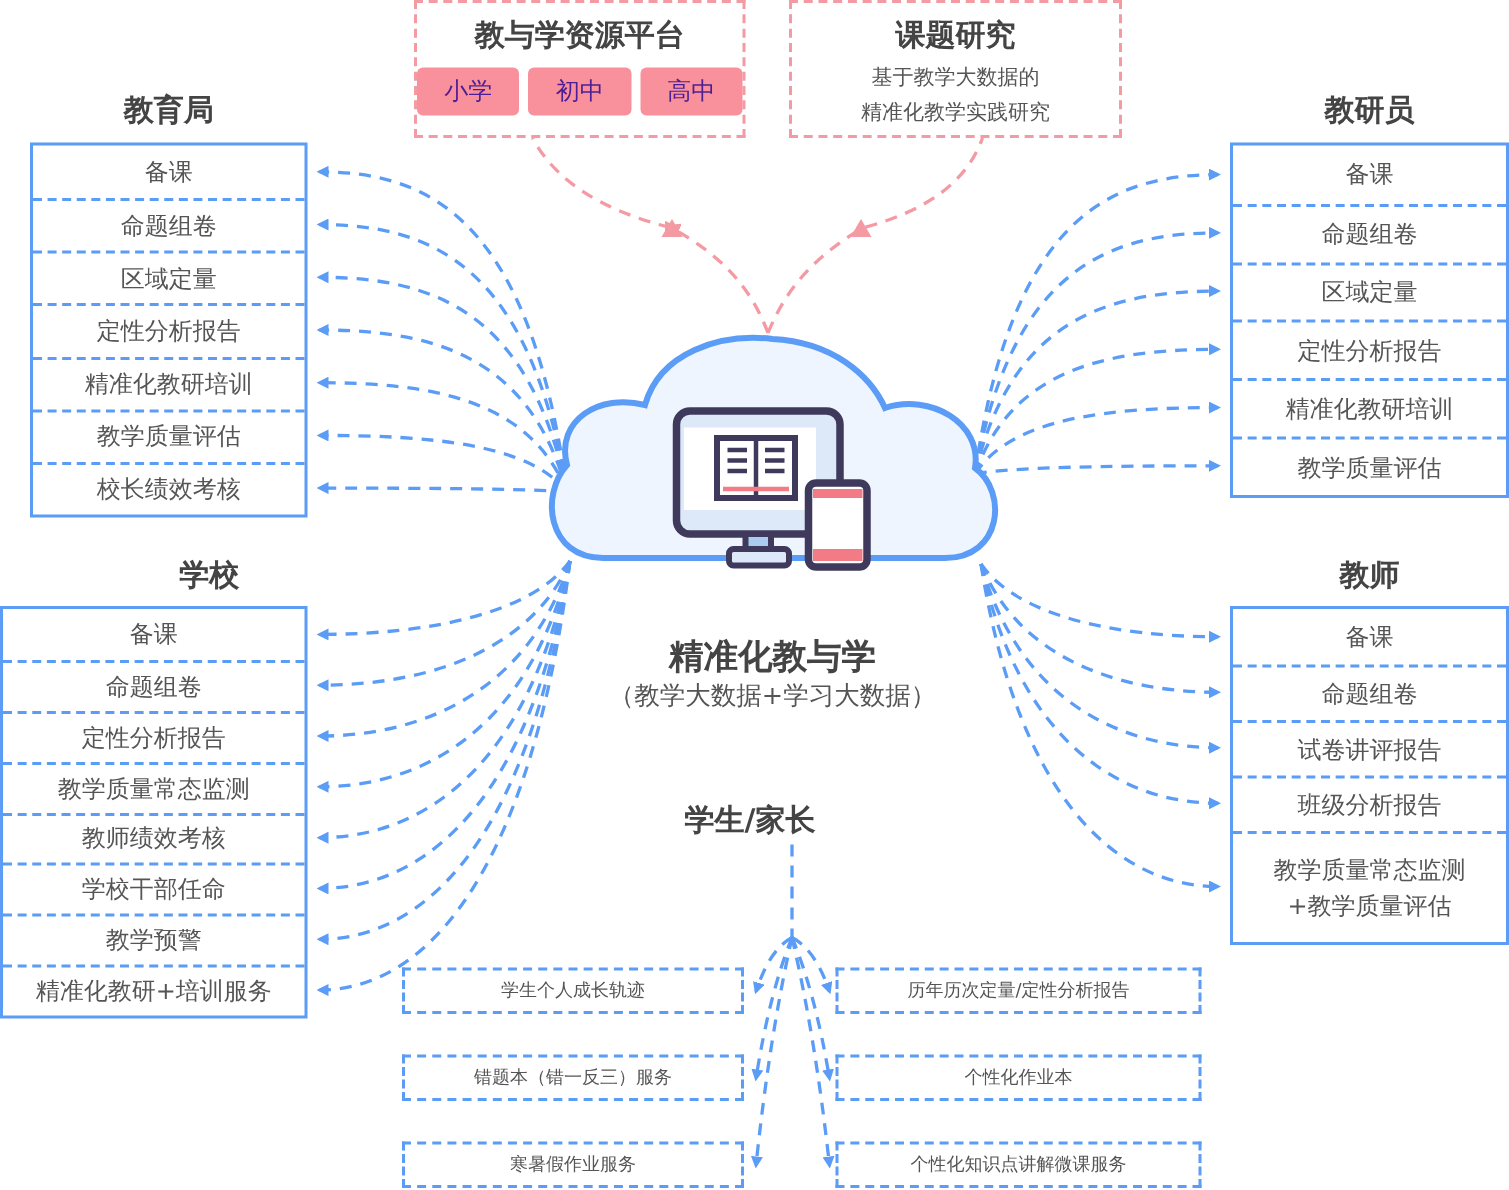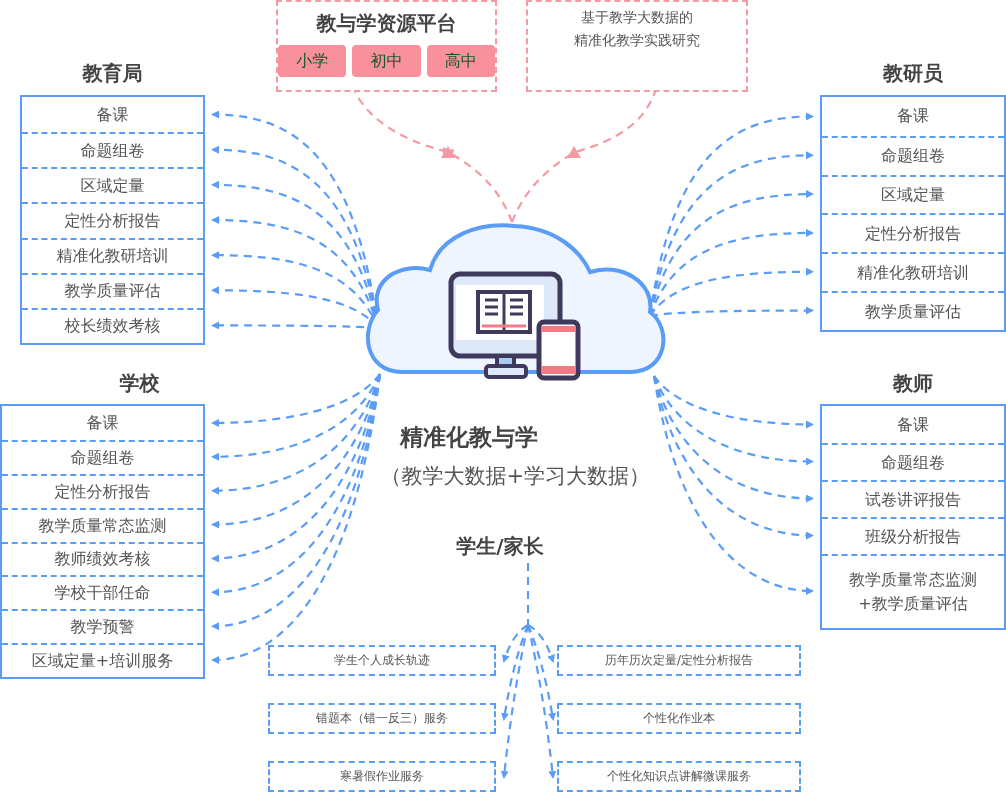--- a/index.html
+++ b/index.html
@@ -6,25 +6,25 @@
   body { width:1006px; height:793px; position:relative; overflow:hidden;
          font-family:"DejaVu Sans","Liberation Sans",sans-serif; color:#555555; }
   #wires { position:absolute; left:0; top:0; width:1006px; height:793px; pointer-events:none; }
   .group-title { position:absolute; font-size:20px; font-weight:bold; color:#444444; text-align:center; }
   .list-box { position:absolute; border:2px solid #5b9cf6; background:#fff; box-sizing:border-box; }
   .list-item { box-sizing:border-box; text-align:center; font-size:16px; color:#555; display:flex; align-items:center; justify-content:center; line-height:24px; }
   .list-item + .list-item { border-top:2px dashed #5b9cf6; }
   .pink-box { position:absolute; border:2px dashed #f49aa3; box-sizing:border-box; background:#fff; text-align:center; }
   .pink-title { font-size:20px; font-weight:bold; color:#444; margin-top:8px; }
   .chips { display:flex; justify-content:center; gap:6px; margin-top:8px; }
-  .chip { background:#f8919b; color:#14532d; font-size:16px; width:80px; height:32px; line-height:32px; border-radius:4px; }
+  .chip { background:#f8919b; color:#4c1d95; font-size:16px; width:80px; height:32px; line-height:32px; border-radius:4px; }
   .pink-sub { font-size:14px; color:#555; line-height:23px; }
   .student-box { position:absolute; border:2px dashed #5b9cf6; box-sizing:border-box; height:31px; font-size:12px; color:#555; display:flex; align-items:center; justify-content:center; background:#fff; }
-  .center-title { position:absolute; left:400px; width:230px; top:422px; font-size:23px; font-weight:bold; color:#444; }
-  .center-sub { position:absolute; left:380px; width:270px; top:462px; text-align:right; font-size:21px; color:#555; }
+  .center-title { position:absolute; left:400px; width:230px; top:422px; text-align:center; font-size:23px; font-weight:bold; color:#444; }
+  .center-sub { position:absolute; left:380px; width:270px; top:452px; text-align:center; font-size:17px; color:#555; }
 </style>
 </head>
 <body>
 
 <svg id="wires" xmlns="http://www.w3.org/2000/svg" viewBox="0 0 1006 793">
   <defs>
     <marker id="ab" markerWidth="8" markerHeight="8" refX="6" refY="4" orient="auto" markerUnits="userSpaceOnUse">
       <path d="M0,0 L8,4 L0,8 z" fill="#5b9cf6"></path>
     </marker>
     <marker id="ap" markerWidth="10" markerHeight="10" refX="5" refY="5" orient="auto" markerUnits="userSpaceOnUse">
@@ -98,20 +98,21 @@
 
 <div class="pink-box" style="left:276px; top:0px; width:221px; height:92px;">
   <div class="pink-title">教与学资源平台</div>
   <div class="chips">
     <div class="chip">小学</div>
     <div class="chip">初中</div>
     <div class="chip">高中</div>
   </div>
 </div>
 <div class="pink-box" style="left:526px; top:0px; width:222px; height:92px;">
+  <div class="pink-title">课题研究</div>
   <div class="pink-sub" style="margin-top:4px;">基于教学大数据的</div>
   <div class="pink-sub">精准化教学实践研究</div>
 </div>
 
 <div class="group-title" style="left:20px; width:185px; top:60px;">教育局</div>
 <div class="list-box" id="bureau-box" style="left:20px; top:95px; width:185px; height:250px;">
     <div class="list-item" style="height: 35.1429px;">
       <span>备课</span>
     </div>
     <div class="list-item" style="height: 35.1429px;">
@@ -151,21 +152,21 @@
     <div class="list-item" style="height: 33.875px;">
       <span>教师绩效考核</span>
     </div>
     <div class="list-item" style="height: 33.875px;">
       <span>学校干部任命</span>
     </div>
     <div class="list-item" style="height: 33.875px;">
       <span>教学预警</span>
     </div>
     <div class="list-item" style="height: 33.875px;">
-      <span>区域定量+培训服务</span>
+      <span>精准化教研+培训服务</span>
     </div>
   </div>
 
 <div class="group-title" style="left:820px; width:186px; top:60px;">教研员</div>
 <div class="list-box" id="researcher-box" style="left:820px; top:95px; width:186px; height:237px;">
     <div class="list-item" style="height: 38.8333px;">
       <span>备课</span>
     </div>
     <div class="list-item" style="height: 38.8333px;">
       <span>命题组卷</span>

